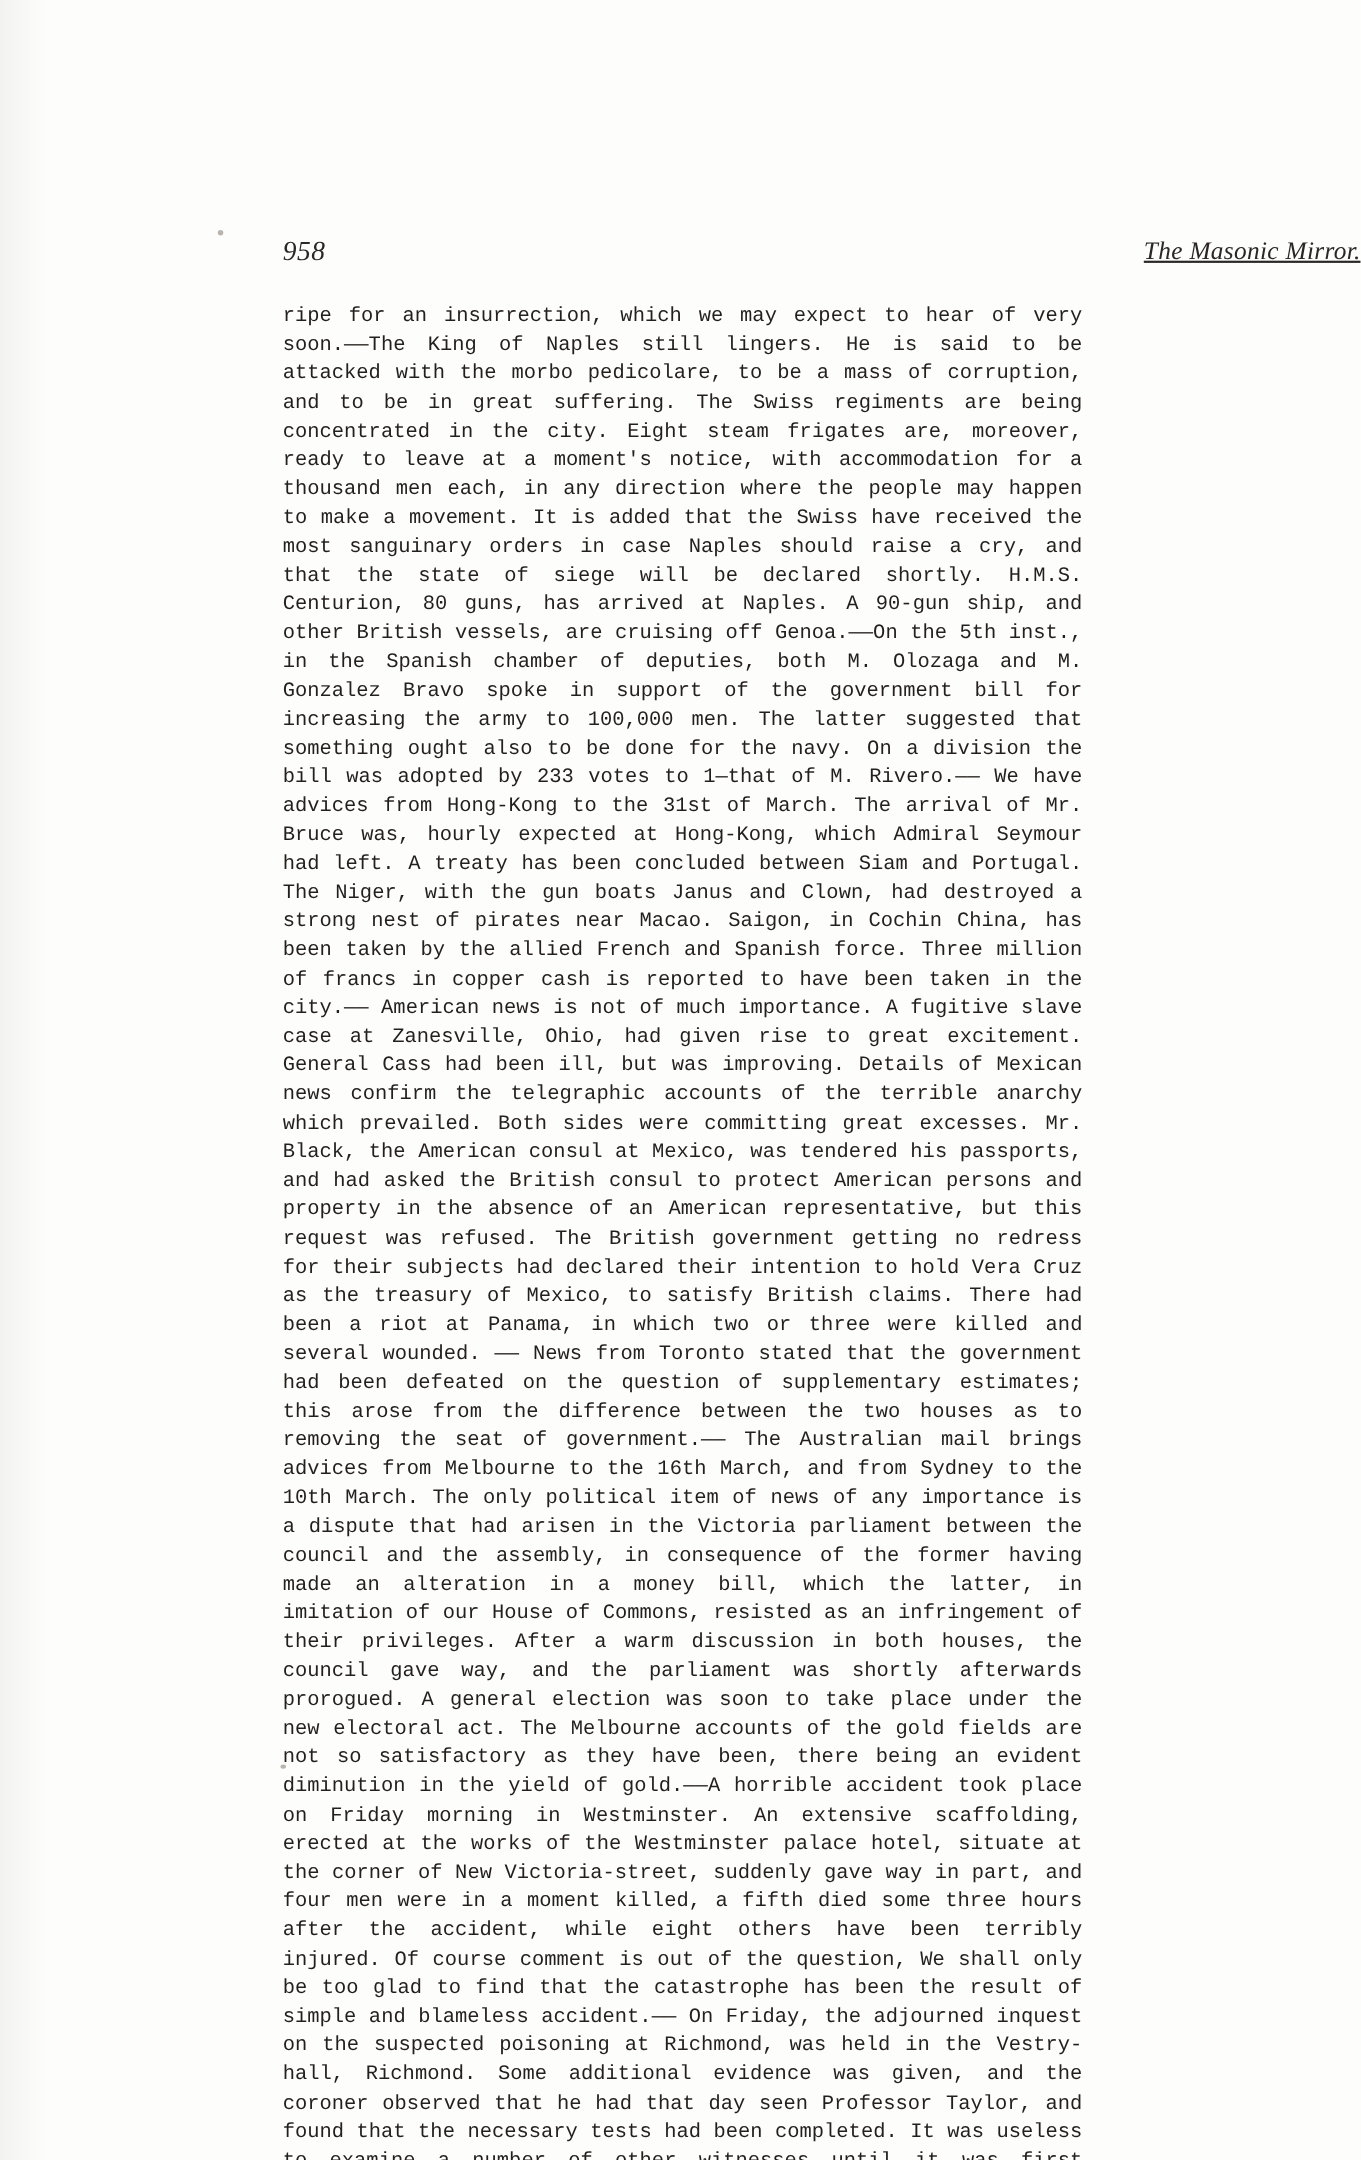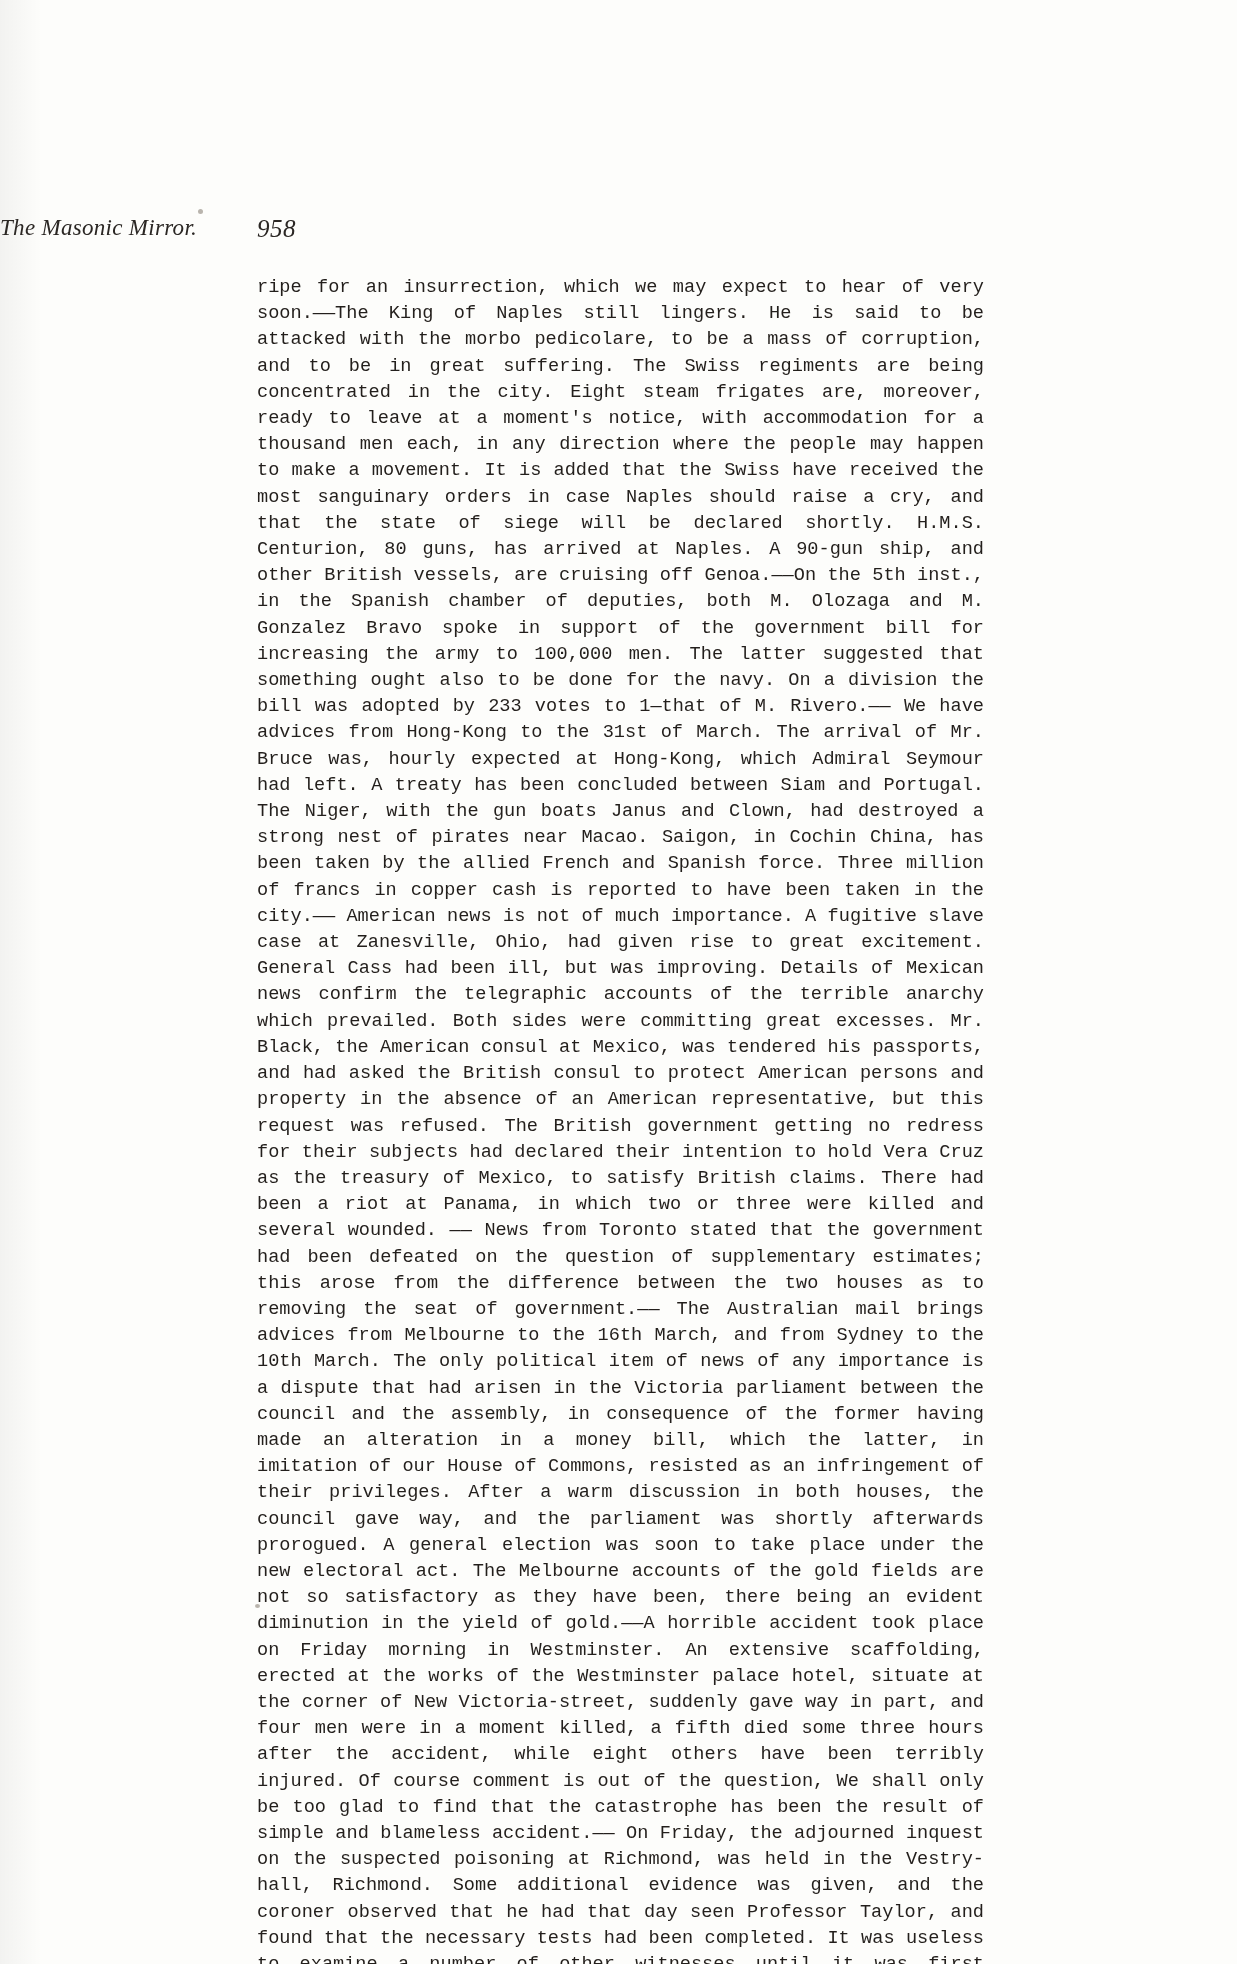--- a/index.html
+++ b/index.html
@@ -35,25 +35,26 @@
     font-style: italic;
     letter-spacing: 0.5px;
     color: #2b2724;
     text-align: center;
   }
   .running-title {
     position: absolute;
     left: 0;
     right: 0;
     top: 0;
-    text-align: left;
+    text-align: right;
     font-size: 23px;
     font-style: italic;
     color: #2b2724;
     letter-spacing: 0.3px;
+    text-decoration: underline;
   }
   .body-text {
     position: absolute;
     left: 257px;
     top: 275px;
     width: 727px;
     font-size: 18.6px;
     line-height: 26.2px;
     text-align: justify;
     text-justify: inter-word;

